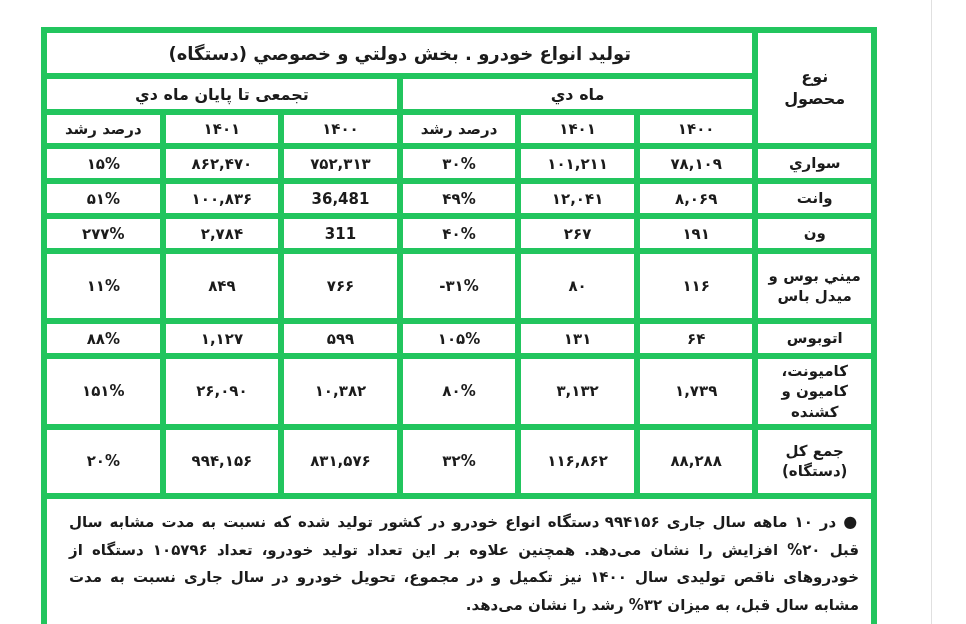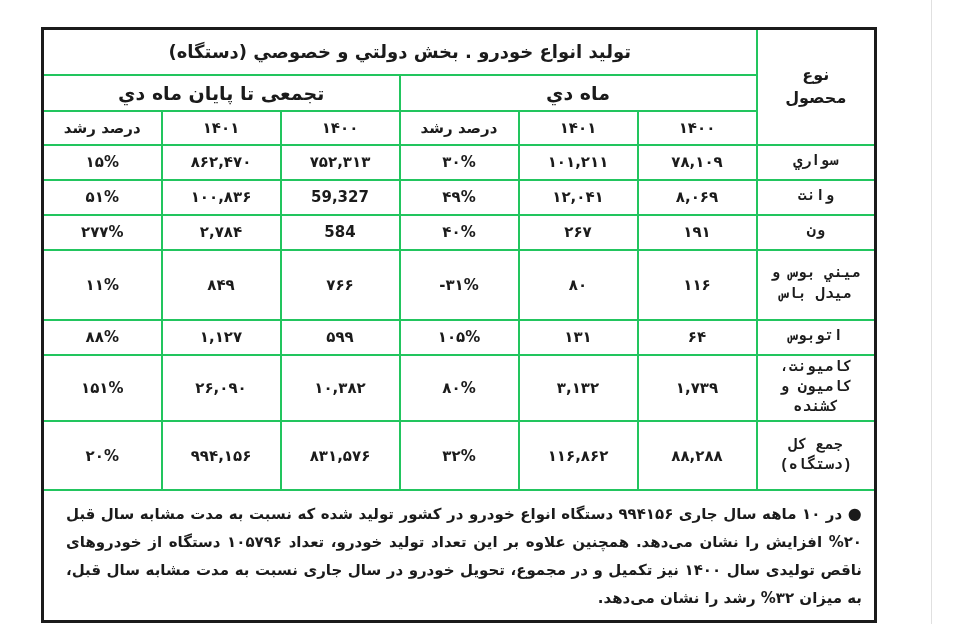--- a/index.html
+++ b/index.html
@@ -8,35 +8,35 @@
     background:#ffffff;color:#1b1b1b;
     font-family:"DejaVu Sans",sans-serif;
   }
   .edge-line{position:absolute;left:931px;top:0;width:1px;height:624px;background:#e0e0e0;}
   table.report{
     position:absolute;top:27px;left:41px;width:836px;
     border-collapse:collapse;table-layout:fixed;
     border:3px solid #1b1b1b;direction:rtl;
   }
   th,td{
-    border:2px solid #22c55e;text-align:center;vertical-align:middle;
+    border:6px solid #22c55e;text-align:center;vertical-align:middle;
     font-weight:bold;padding:2px 4px;color:#1b1b1b;
   }
   .h-title{height:46px;}
   .title-cell{font-size:18px;}
   .product-head{font-size:16px;white-space:pre-line;line-height:1.4;}
   .h-group{height:36px;}
-  .h-group th{font-size:19px;text-align:center;}
+  .h-group th{font-size:16px;text-align:center;}
   .h-year{height:34px;}
   .h-year th{font-size:15px;margin-top:36px;}
   .r-data{height:35px;}
   .r-mini{height:70px;}
   .r-truck{height:62px;}
   .r-total{height:69px;}
-  td.label{font-size:15px;white-space:pre-line;line-height:1.35;font-family:Liberation Mono, monospace;}
+  td.label{font-size:15px;white-space:pre-line;line-height:1.35;}
   td.num{direction:ltr;font-size:15px;}
   .footnote-row{height:122px;}
   td.footnote{
     text-align:justify;vertical-align:top;direction:rtl;
     font-size:15px;line-height:1.85;padding:8px 12px 8px 22px;margin-top:32px;
   }
   .bullet{font-size:16px;}
 </style>
 </head>
 <body>
@@ -71,31 +71,31 @@
     <td class="num">۷۵۲,۳۱۳</td>
     <td class="num">۸۶۲,۴۷۰</td>
     <td class="num">۱۵%</td>
   </tr>
 
   <tr class="r-data">
     <td class="label">وانت</td>
     <td class="num">۸,۰۶۹</td>
     <td class="num">۱۲,۰۴۱</td>
     <td class="num">۴۹%</td>
-    <td class="num">59,327</td>
+    <td class="num">36,481</td>
     <td class="num">۱۰۰,۸۳۶</td>
     <td class="num">۵۱%</td>
   </tr>
 
   <tr class="r-data">
     <td class="label">ون</td>
     <td class="num">۱۹۱</td>
     <td class="num">۲۶۷</td>
     <td class="num">۴۰%</td>
-    <td class="num">584</td>
+    <td class="num">311</td>
     <td class="num">۲,۷۸۴</td>
     <td class="num">۲۷۷%</td>
   </tr>
 
   <tr class="r-mini">
     <td class="label">ميني بوس و
 ميدل باس</td>
     <td class="num">۱۱۶</td>
     <td class="num">۸۰</td>
     <td class="num">-۳۱%</td>

